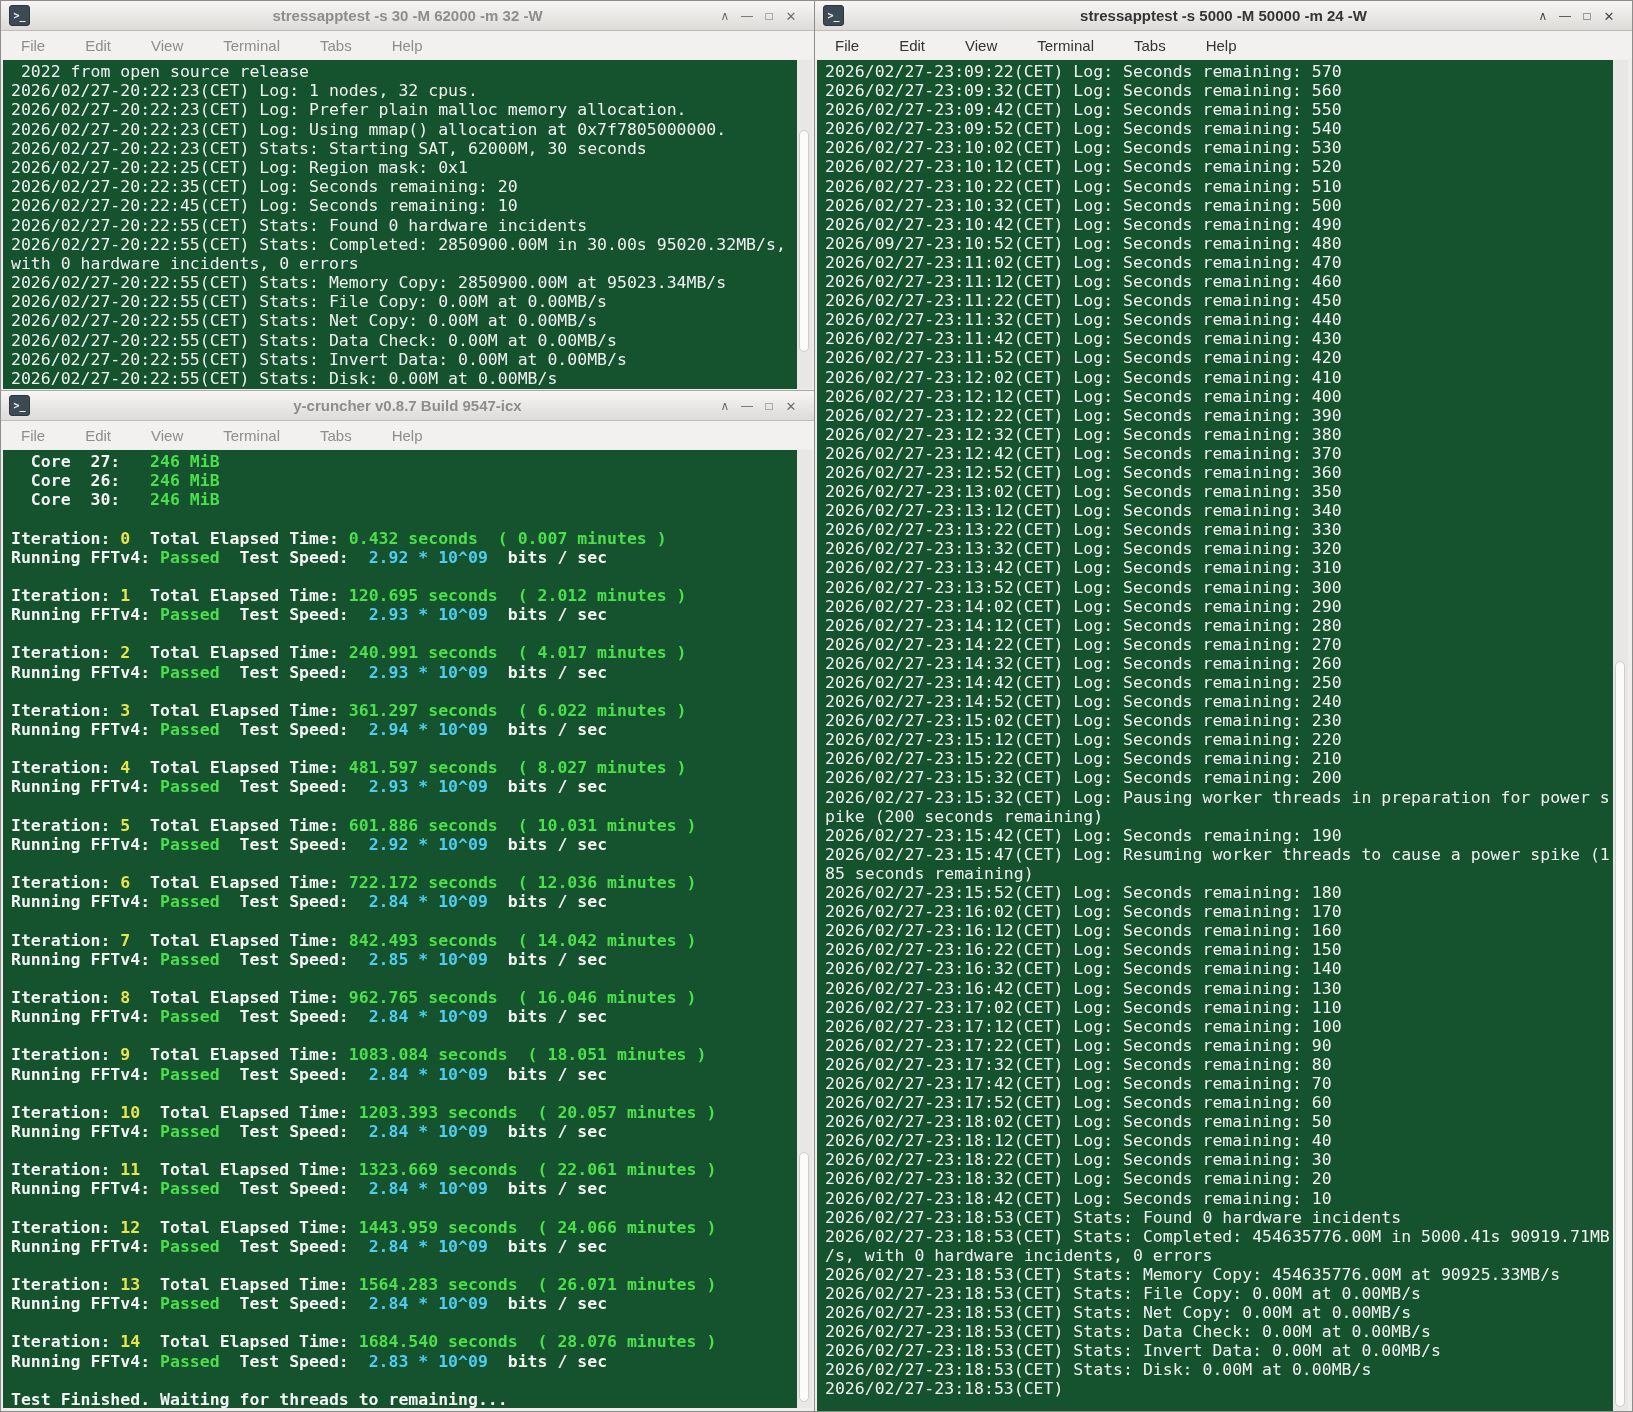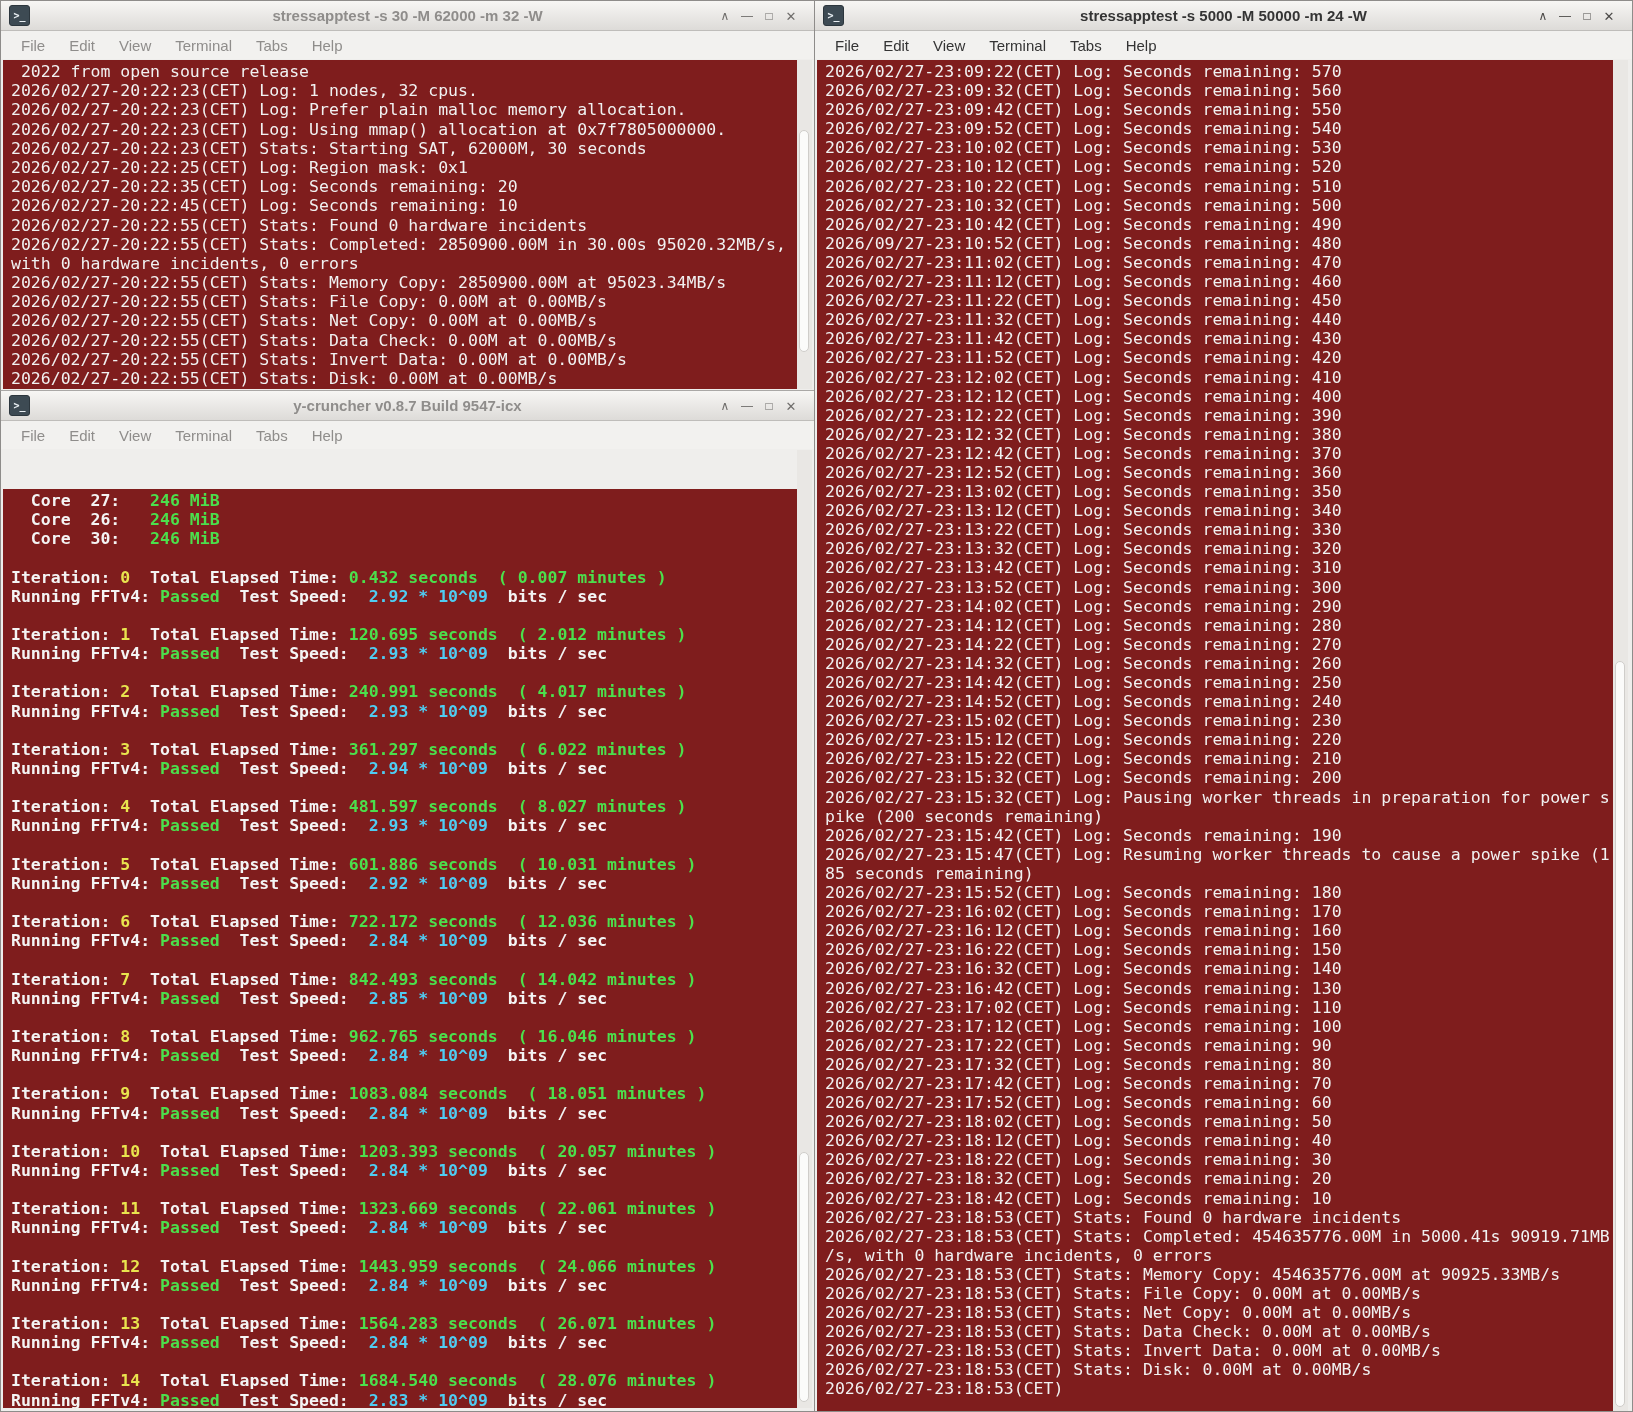--- a/index.html
+++ b/index.html
@@ -16,27 +16,27 @@
   .app-icon { position:absolute; left:8px; top:4px; width:21px; height:21px; background:#3d4a53;
               border:1px solid #2c363d; border-radius:3px; color:#e8eef2;
               font-family:"DejaVu Sans Mono",monospace; font-size:10px; font-weight:bold;
               line-height:19px; text-align:center; }
   .title { position:absolute; left:50%; top:0; transform:translateX(-50%);
            line-height:30px; font-size:15px; white-space:nowrap;font-weight:bold; }
   .controls { position:absolute; right:12px; top:0; height:30px; display:flex; align-items:center; }
   .wbtn { width:22px; text-align:center; font-size:12px; color:#6f6d6b; cursor:default; }
   .wbtn.close { font-size:13px; }
 
-  .menubar { height:28px; background:#f2f1ef; display:flex; align-items:center; padding-left:8px; }
+  .menubar { height:28px; background:#f2f1ef; display:flex; align-items:center; padding-left:8px;gap:16px; }
   .mi { padding:0 12px; font-size:15px; }
   .unfocused .title, .unfocused .mi { color:#8f8d8b; }
   .focused .title, .focused .mi { color:#343434; }
   .focused .wbtn { color:#4c4a48; }
 
-  .term { position:absolute; left:2px; right:17px; top:59px; bottom:3px; background:#7f1d1d;
+  .term { position:absolute; left:2px; right:17px; top:59px; bottom:3px; background:#14532d;
           overflow:hidden; padding:2px 0 0 8px; }
   #win-c .term { right:19px; bottom:0; }
 
   .tl { white-space:pre; font-family:"DejaVu Sans Mono",monospace; font-size:16.5px; color:#f1f1f1; }
   .lh-a .tl { height:19.2px; line-height:19.2px; }
   .lh-b .tl { height:19.15px; line-height:19.15px; font-weight:bold; }
   .lh-c .tl { height:19.1px; line-height:19.1px; }
 
   .c-w { color:#f4f4f4; } .c-g { color:#4cdf4c; } .c-y { color:#e9e44e; } .c-c { color:#4fccf2; }
 
@@ -108,21 +108,21 @@
     </div>
   </div>
   <div class="menubar">
       <span class="mi">File</span>
       <span class="mi">Edit</span>
       <span class="mi">View</span>
       <span class="mi">Terminal</span>
       <span class="mi">Tabs</span>
       <span class="mi">Help</span>
     </div>
-  <div class="term" id="term-b" style="margin-top:39px;">
+  <div class="term" id="term-b" style="">
       <div class="tl"><span class="c-w">  Core  27:   </span><span class="c-g">246 MiB</span></div>
       <div class="tl"><span class="c-w">  Core  26:   </span><span class="c-g">246 MiB</span></div>
       <div class="tl"><span class="c-w">  Core  30:   </span><span class="c-g">246 MiB</span></div>
       <div class="tl"> </div>
       <div class="tl"><span class="c-w">Iteration: </span><span class="c-y">0</span><span class="c-w">  Total Elapsed Time: </span><span class="c-g">0.432 seconds  ( 0.007 minutes )</span></div>
       <div class="tl"><span class="c-w">Running FFTv4: </span><span class="c-g">Passed</span><span class="c-w">  Test Speed:  </span><span class="c-c">2.92 * 10^09</span><span class="c-w">  bits / sec</span></div>
       <div class="tl"> </div>
       <div class="tl"><span class="c-w">Iteration: </span><span class="c-y">1</span><span class="c-w">  Total Elapsed Time: </span><span class="c-g">120.695 seconds  ( 2.012 minutes )</span></div>
       <div class="tl"><span class="c-w">Running FFTv4: </span><span class="c-g">Passed</span><span class="c-w">  Test Speed:  </span><span class="c-c">2.93 * 10^09</span><span class="c-w">  bits / sec</span></div>
       <div class="tl"> </div>

